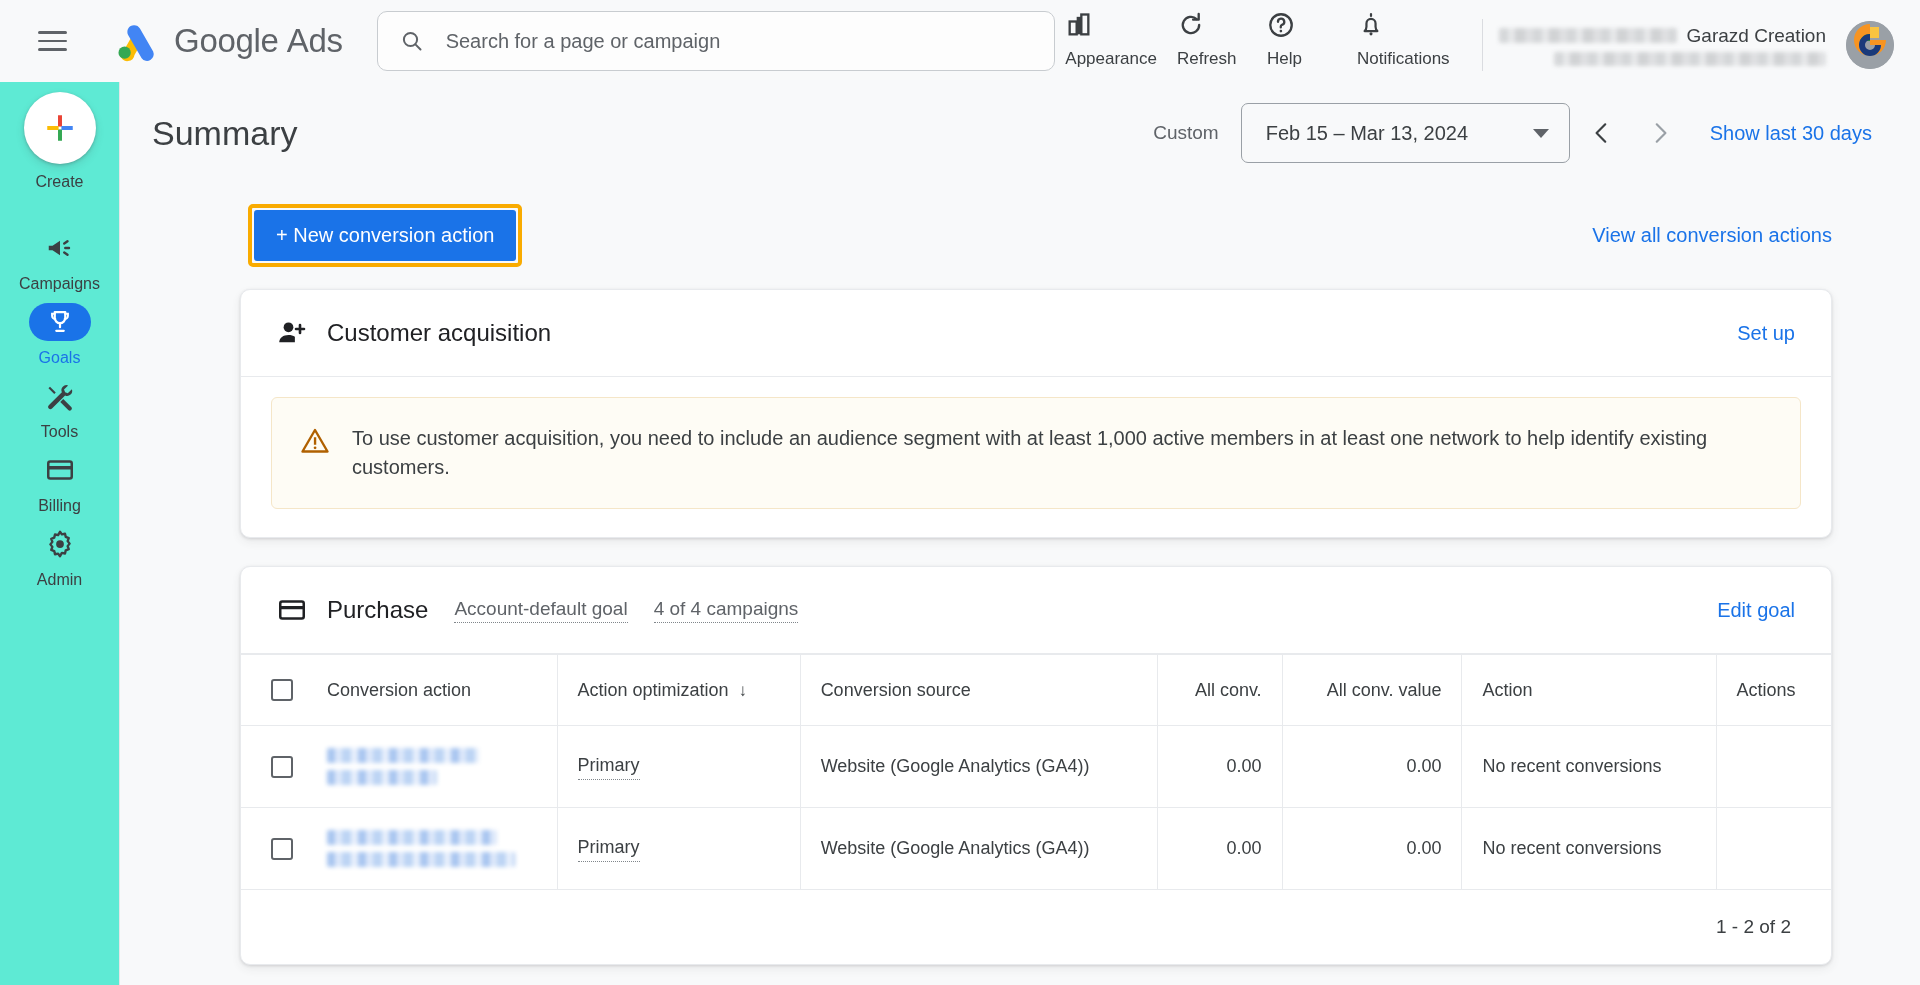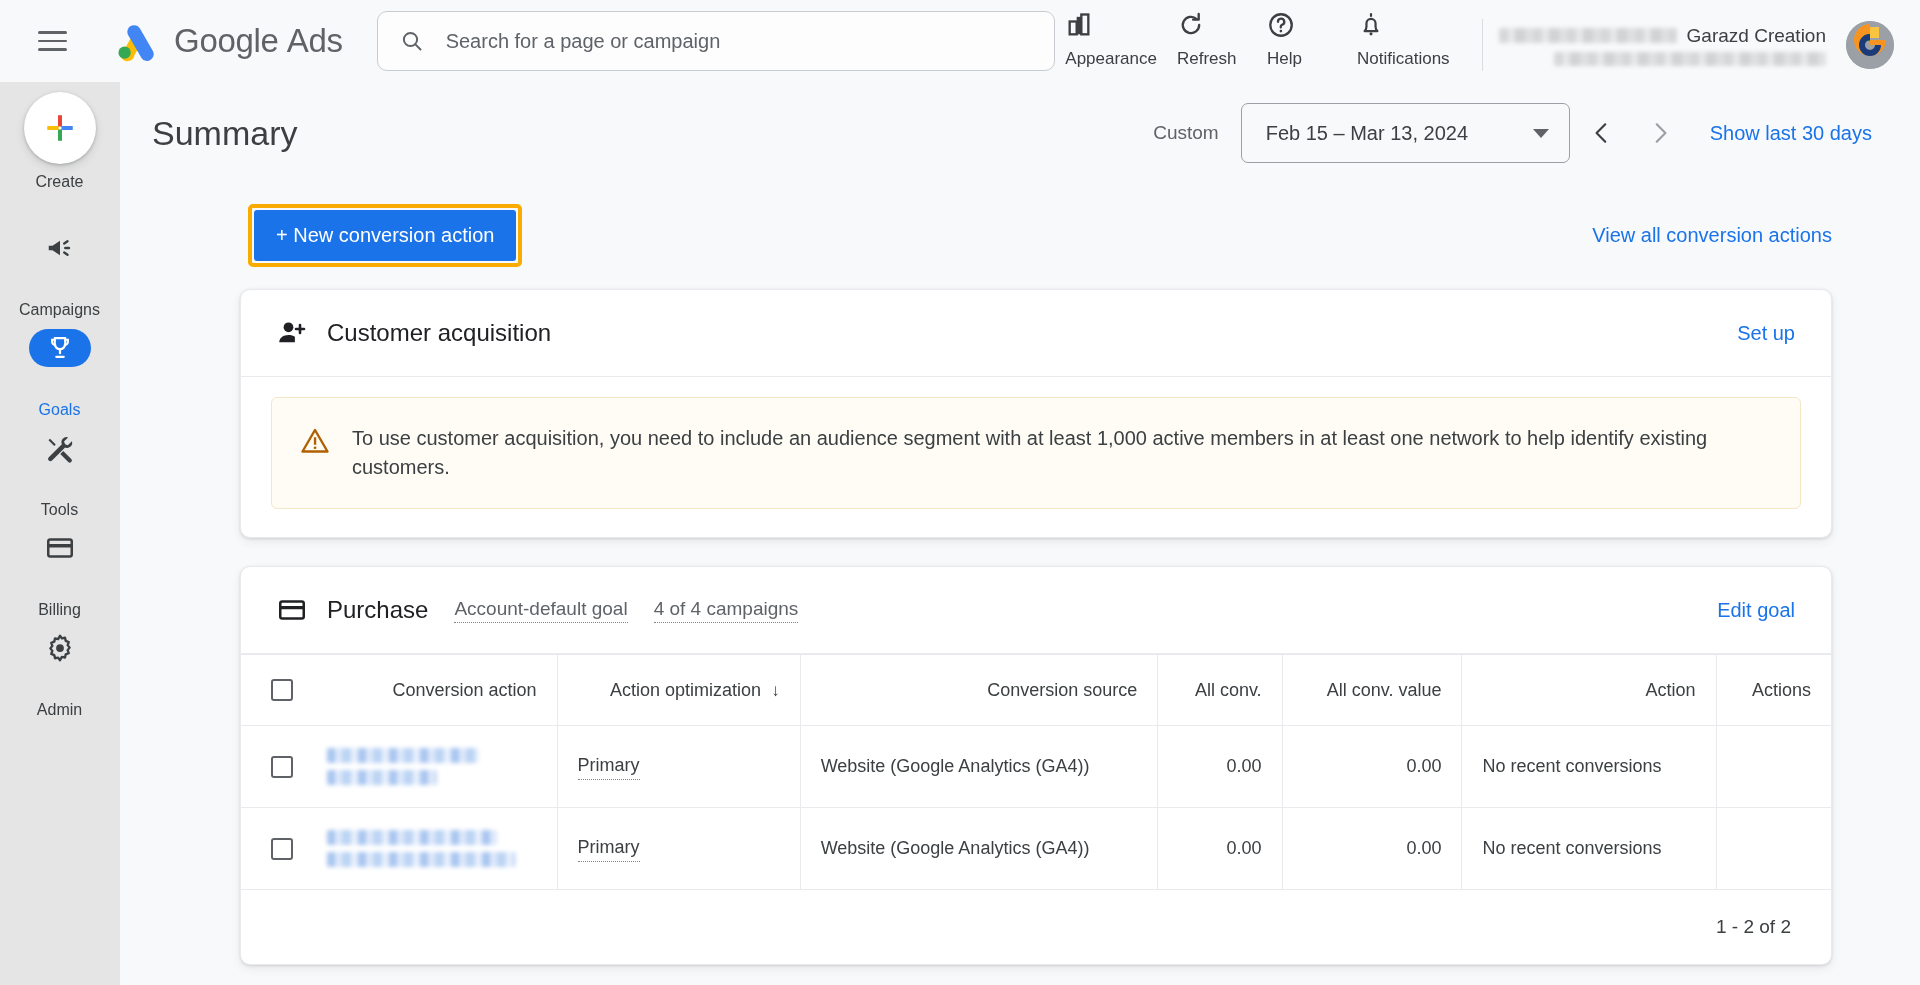--- a/index.html
+++ b/index.html
@@ -114,35 +114,35 @@
     display: flex; align-items: center; justify-content: center;
     flex: 0 0 auto;
   }
 
   
   .body-wrap { display: flex; height: 903px; }
 
   
   .sidebar {
     width: 120px; flex: 0 0 120px;
-    background: #e5e5e5;
+    background: #5eead4;
     border-right: 1px solid #e4e6e8;
     padding-top: 10px;
     display: flex; flex-direction: column; align-items: center;
   }
   .create-btn {
     width: 72px; height: 72px; border-radius: 50%;
     background: #fff;
     box-shadow: 0 1px 3px rgba(60,64,67,.3), 0 4px 8px rgba(60,64,67,.15);
     display: flex; align-items: center; justify-content: center;
     cursor: pointer;
   }
   .nav-item {
     display: flex; flex-direction: column; align-items: center;
-    margin-top: 10px; cursor: pointer; width: 100%; gap: 26px;
+    margin-top: 10px; cursor: pointer; width: 100%;
   }
   .nav-icon {
     width: 62px; height: 38px; border-radius: 19px;
     display: flex; align-items: center; justify-content: center;
   }
   .nav-item.active .nav-icon { background: #1a73e8; }
   .nav-label {
     font-size: 16px; color: #3c4043; margin-top: 8px; white-space: nowrap;
   }
   .nav-item.active .nav-label { color: #1a73e8; font-weight: 500; }
@@ -281,21 +281,21 @@
   table.conv { width: 100%; border-collapse: collapse; }
   table.conv th, table.conv td {
     border-right: 1px solid #e8eaed;
     border-bottom: 1px solid #e8eaed;
     font-weight: 400;
     vertical-align: middle;
   }
   table.conv th {
     font-size: 18px; color: #3c4043;
     padding: 24px 20px;
-    text-align: right;
+    text-align: left;
     border-top: 1px solid #e8eaed;
     background: #fff;
     white-space: nowrap;
   }
   table.conv th.num, table.conv td.num { text-align: right; }
   table.conv td {
     font-size: 18px; color: #3c4043;
     padding: 22px 20px;
     line-height: 1.35;
   }

